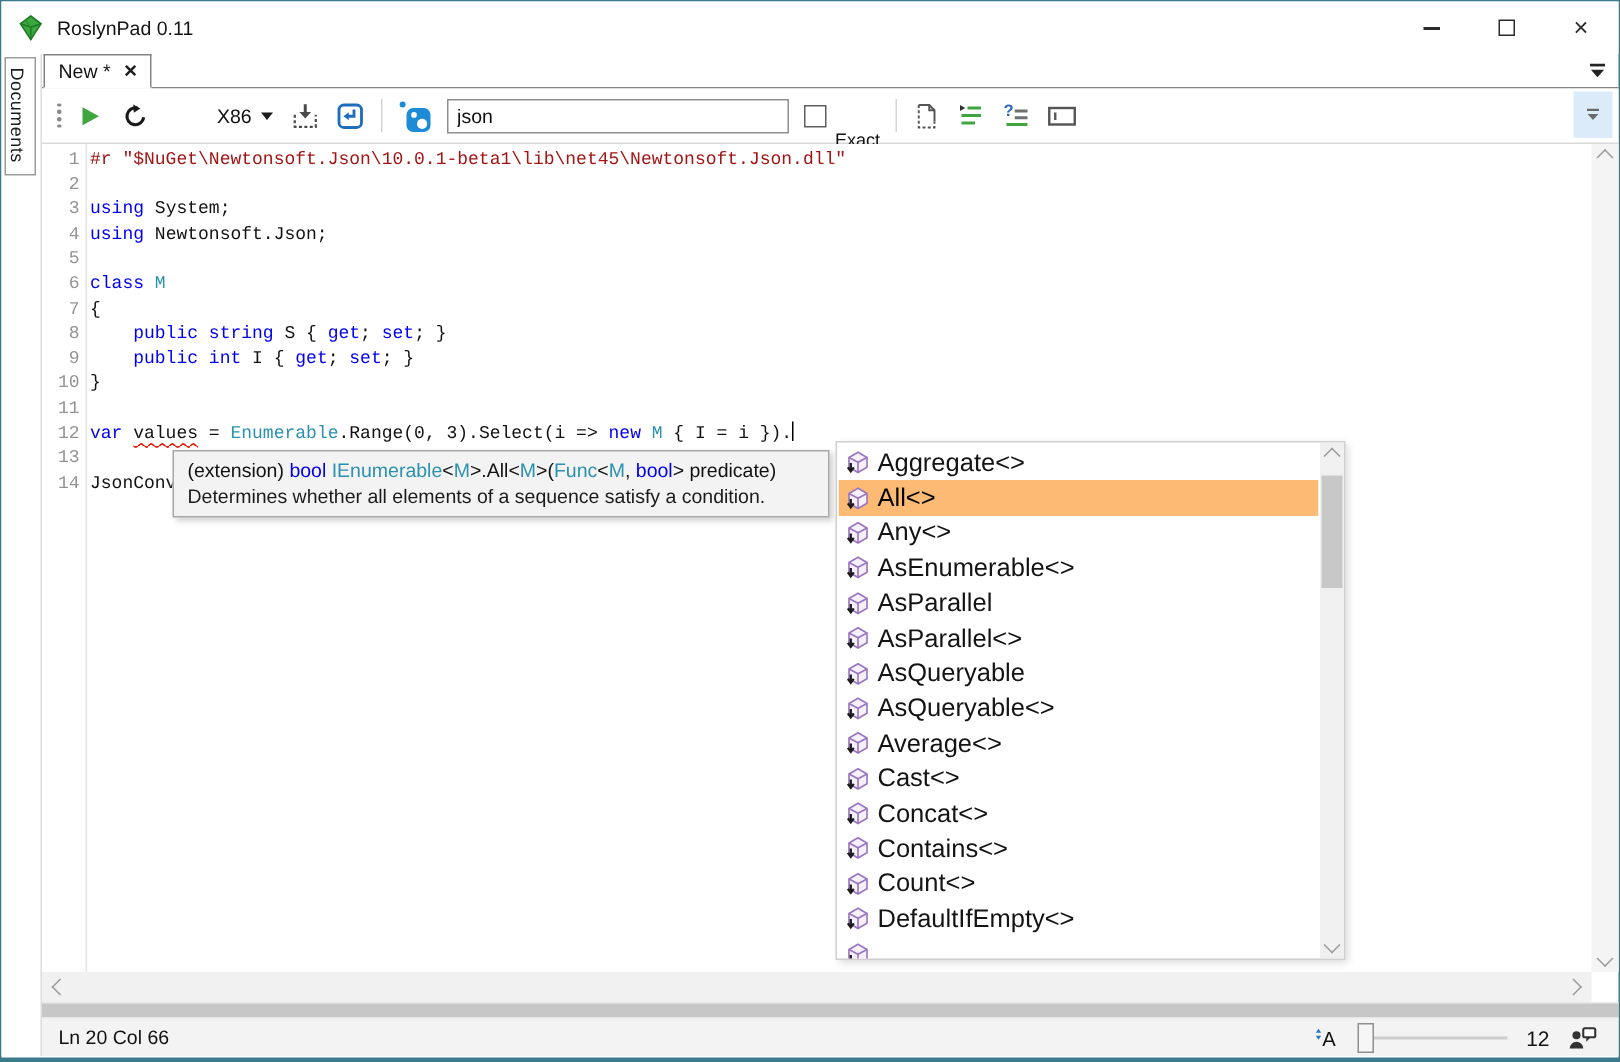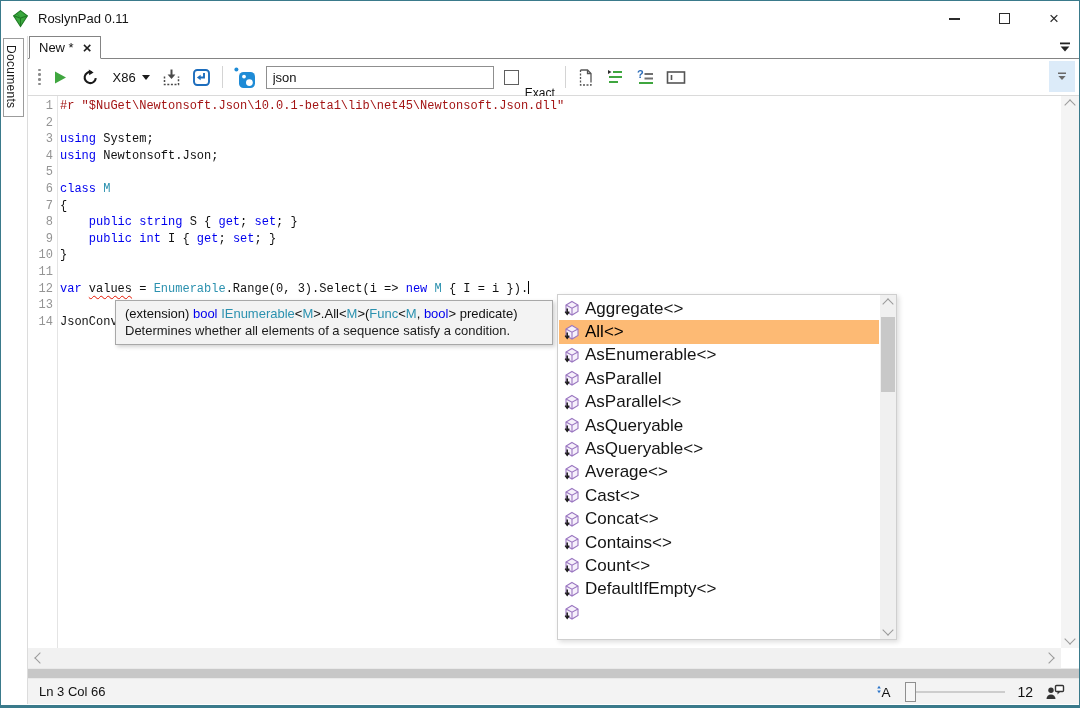--- a/index.html
+++ b/index.html
@@ -33,21 +33,21 @@
          background:#fff; border:1px solid #848484; border-bottom:1px solid #fff; font-size:13px; color:#111; }
   .tab-close { font-size:15px; font-weight:bold; color:#1e1e1e; line-height:1; }
   .tab-list-btn { position:absolute; right:6px; top:4px; width:16px; height:14px; }
 
   
   .toolbar { height:37px; display:flex; align-items:center; gap:10px; padding-left:10px;
              border-bottom:1px solid #dadada; position:relative; background:#fff; }
   .grip { display:flex; flex-direction:column; gap:2px; margin-right:0; }
   .grip i { width:2.6px; height:2.6px; border-radius:50%; background:#8b8b8b; }
   .tb-btn { display:flex; align-items:center; justify-content:center; min-width:20px; height:26px; }
-  .platform { display:flex; align-items:center; gap:6px; font-size:13px; color:#111; padding:0 2px; }
+  .platform { display:flex; align-items:center; gap:6px; font-size:13px; color:#111; padding:0 2px;margin-left:32px; }
   .caret-down { width:0; height:0; border-left:4px solid transparent; border-right:4px solid transparent;
                 border-top:5px solid #1b1b1b; }
   .tb-sep { width:1px; height:22px; background:#d4d4d4; }
   .search-box { width:228px; height:23px; border:1px solid #8f8f8f; font-size:13px; padding:0 6px;
                 font-family:"Liberation Sans", sans-serif; color:#111; outline:none; }
   .exact-wrap { display:flex; align-items:center; gap:6px; }
   .checkbox { width:15px; height:15px; border:1px solid #5f5f5f; background:#fff; }
   .exact-label { font-size:12px; color:#111;margin-top:32px; }
   .overflow-btn { position:absolute; right:4px; top:2px; bottom:3px; width:26px; background:#dcebf9;
                   display:flex; align-items:center; justify-content:center; }
@@ -322,20 +322,30 @@
                 <span>All&lt;&gt;</span>
               </div>
               <div class="cmp-item">
                 <svg width="17" height="17" viewBox="0 0 17 17">
     <polygon points="9,1.5 15,5 15,11.5 9,15 3,11.5 3,5" fill="#f6f0fb" stroke="#9a76c0" stroke-width="1.1"></polygon>
     <polyline points="3,5 9,8.2 15,5" fill="none" stroke="#9a76c0" stroke-width="1.1"></polyline>
     <line x1="9" y1="8.2" x2="9" y2="15" stroke="#9a76c0" stroke-width="1.1"></line>
     <line x1="4.2" y1="8.6" x2="4.2" y2="13.4" stroke="#1b1b1b" stroke-width="1.5"></line>
     <polyline points="2.2,11.6 4.2,14.2 6.2,11.6" fill="none" stroke="#1b1b1b" stroke-width="1.5"></polyline>
   </svg>
+                <span>Any&lt;&gt;</span>
+              </div>
+              <div class="cmp-item">
+                <svg width="17" height="17" viewBox="0 0 17 17">
+    <polygon points="9,1.5 15,5 15,11.5 9,15 3,11.5 3,5" fill="#f6f0fb" stroke="#9a76c0" stroke-width="1.1"></polygon>
+    <polyline points="3,5 9,8.2 15,5" fill="none" stroke="#9a76c0" stroke-width="1.1"></polyline>
+    <line x1="9" y1="8.2" x2="9" y2="15" stroke="#9a76c0" stroke-width="1.1"></line>
+    <line x1="4.2" y1="8.6" x2="4.2" y2="13.4" stroke="#1b1b1b" stroke-width="1.5"></line>
+    <polyline points="2.2,11.6 4.2,14.2 6.2,11.6" fill="none" stroke="#1b1b1b" stroke-width="1.5"></polyline>
+  </svg>
                 <span>AsEnumerable&lt;&gt;</span>
               </div>
               <div class="cmp-item">
                 <svg width="17" height="17" viewBox="0 0 17 17">
     <polygon points="9,1.5 15,5 15,11.5 9,15 3,11.5 3,5" fill="#f6f0fb" stroke="#9a76c0" stroke-width="1.1"></polygon>
     <polyline points="3,5 9,8.2 15,5" fill="none" stroke="#9a76c0" stroke-width="1.1"></polyline>
     <line x1="9" y1="8.2" x2="9" y2="15" stroke="#9a76c0" stroke-width="1.1"></line>
     <line x1="4.2" y1="8.6" x2="4.2" y2="13.4" stroke="#1b1b1b" stroke-width="1.5"></line>
     <polyline points="2.2,11.6 4.2,14.2 6.2,11.6" fill="none" stroke="#1b1b1b" stroke-width="1.5"></polyline>
   </svg>
@@ -451,21 +461,21 @@
       </div>
 
       <div class="hscroll">
         <span class="chev chev-left left"></span>
         <span class="chev chev-right right"></span>
       </div>
 
       <div class="splitter"></div>
 
       <div class="statusbar">
-        <span class="status-pos">Ln 3 Col 66</span>
+        <span class="status-pos">Ln 20 Col 66</span>
         <div class="status-right">
           <svg width="18" height="18" viewBox="0 0 18 18">
             <polygon points="2.2,5.5 5.8,5.5 4,2.8" fill="#2a74c9"></polygon>
             <polygon points="2.2,7.5 5.8,7.5 4,10.2" fill="#2a74c9"></polygon>
             <text x="6.5" y="14" font-size="13.5" fill="#111" font-family="Liberation Sans, sans-serif">A</text>
           </svg>
           <div class="slider">
             <div class="track"></div>
             <div class="thumb"></div>
           </div>

